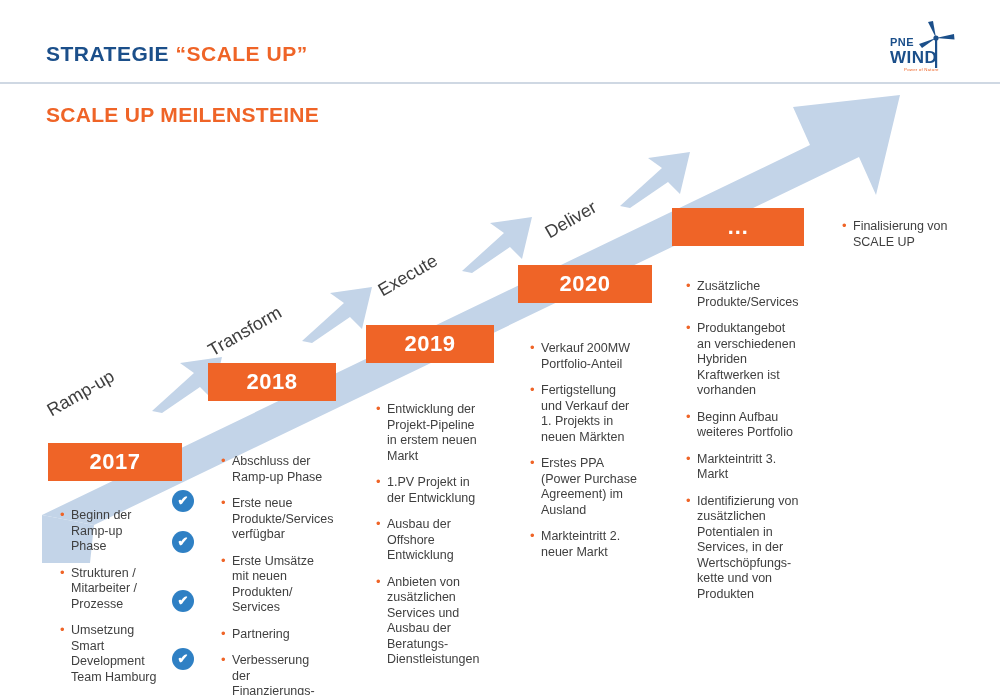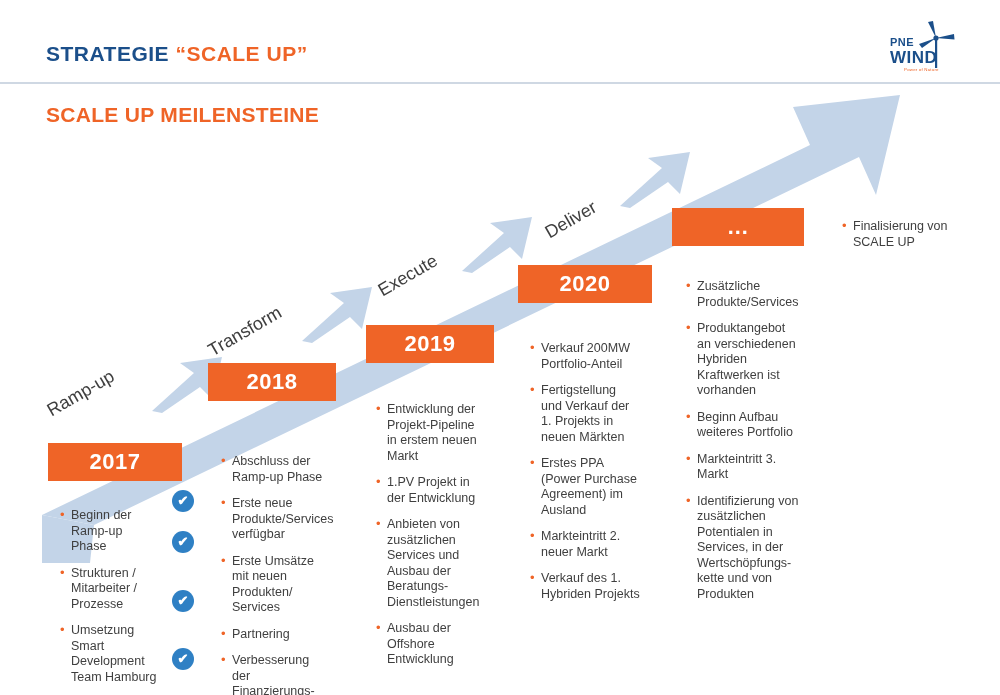--- a/index.html
+++ b/index.html
@@ -246,32 +246,31 @@
       <li>Erste Umsätze mit neuen Produkten/ Services</li>
       <li>Partnering</li>
       <li>Verbesserung der Finanzierungs-struktur</li>
     </ul>
   </div>
 
   <div class="col" style="left:360px; top:386px; width:140px;">
     <ul>
       <li>Entwicklung der Projekt-Pipeline in erstem neuen Markt</li>
       <li>1.PV Projekt in der Entwicklung</li>
+      <li>Ausbau der Offshore Entwicklung</li>
       <li>Anbieten von zusätzlichen Services und Ausbau der Beratungs-Dienstleistungen</li>
-      <li>Ausbau der Offshore Entwicklung</li>
     </ul>
   </div>
 
   <div class="col" style="left:514px; top:325px; width:142px;">
     <ul>
       <li>Verkauf 200MW Portfolio-Anteil</li>
       <li>Fertigstellung und Verkauf der 1. Projekts in neuen Märkten</li>
       <li>Erstes PPA (Power Purchase Agreement) im Ausland</li>
       <li>Markteintritt 2. neuer Markt</li>
-      <li>Verkauf des 1. Hybriden Projekts</li>
     </ul>
   </div>
 
   <div class="col" style="left:670px; top:263px; width:145px;">
     <ul>
       <li>Zusätzliche Produkte/Services</li>
       <li>Produktangebot an verschiedenen Hybriden Kraftwerken ist vorhanden</li>
       <li>Beginn Aufbau weiteres Portfolio</li>
       <li>Markteintritt 3. Markt</li>
       <li>Identifizierung von zusätzlichen Potentialen in Services, in der Wertschöpfungs-kette und von Produkten</li>

